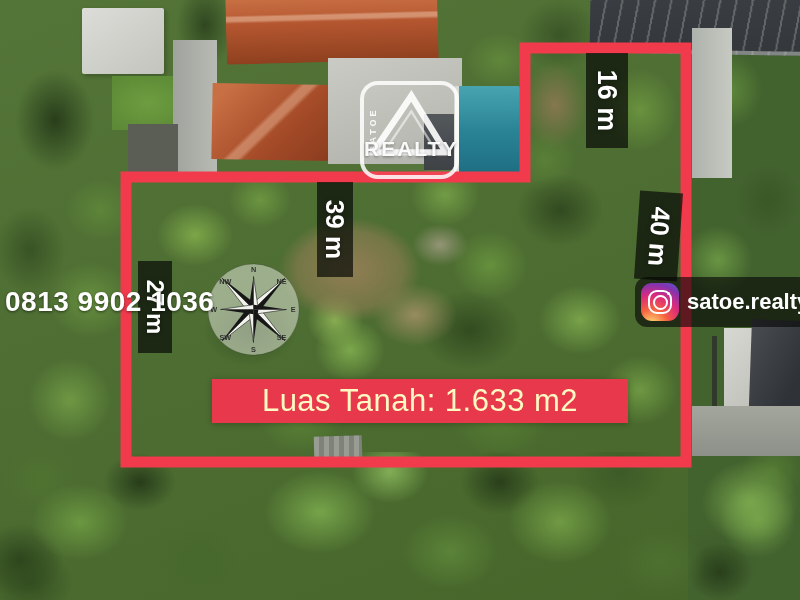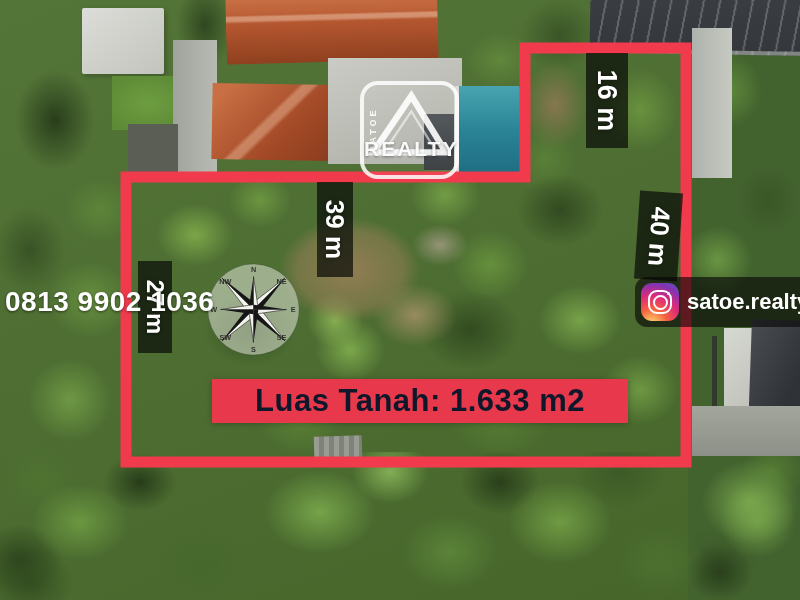--- a/index.html
+++ b/index.html
@@ -111,21 +111,21 @@
   .dim{position:absolute;background:rgba(10,12,8,.72);display:flex;align-items:center;justify-content:center;}
   .dim span{transform:rotate(90deg);white-space:nowrap;color:#fff;font-weight:bold;
             text-shadow:0 0 4px rgba(0,0,0,.4);}
   #dim16{left:586px;top:53px;width:42px;height:95px;}  #dim16 span{font-size:27px;}
   #dim40{left:637px;top:192px;width:43px;height:88px;transform:rotate(4deg);} #dim40 span{font-size:26px;}
   #dim39{left:317px;top:182px;width:36px;height:95px;} #dim39 span{font-size:26px;}
   #dim27{left:138px;top:261px;width:34px;height:92px;} #dim27 span{font-size:24px;}
 
   #banner{position:absolute;left:212px;top:379px;width:416px;height:44px;background:#e8384b;
           display:flex;align-items:center;justify-content:center;box-shadow:0 1px 6px rgba(0,0,0,.25);}
-  #banner span{color:#0f172a;font-weight:bold;font-size:31px;letter-spacing:.5px;}
+  #banner span{color:#fef9c3;font-weight:normal;font-size:31px;letter-spacing:.5px;}
 
   #phone{position:absolute;left:5px;top:286px;color:#fff;font-weight:bold;font-size:28px;
          letter-spacing:.5px;text-shadow:0 1px 3px rgba(0,0,0,.55);white-space:nowrap;}
 
   #ig{position:absolute;left:635px;top:277px;width:175px;height:50px;border-radius:12px;
       background:rgba(5,5,5,.62);display:flex;align-items:center;gap:8px;padding-left:6px;}
   #ig-icon{width:38px;height:38px;border-radius:11px;position:relative;flex:0 0 auto;
       background:radial-gradient(circle at 28% 110%, #fdc468 8%, #f56040 32%, #dd2a7b 58%, #8134af 82%, #515bd4 100%);}
   #ig-icon::before{content:"";position:absolute;inset:7px;border:2.5px solid #fff;border-radius:9px;}
   #ig-icon::after{content:"";position:absolute;left:50%;top:50%;width:11px;height:11px;margin:-7.5px 0 0 -7.5px;

